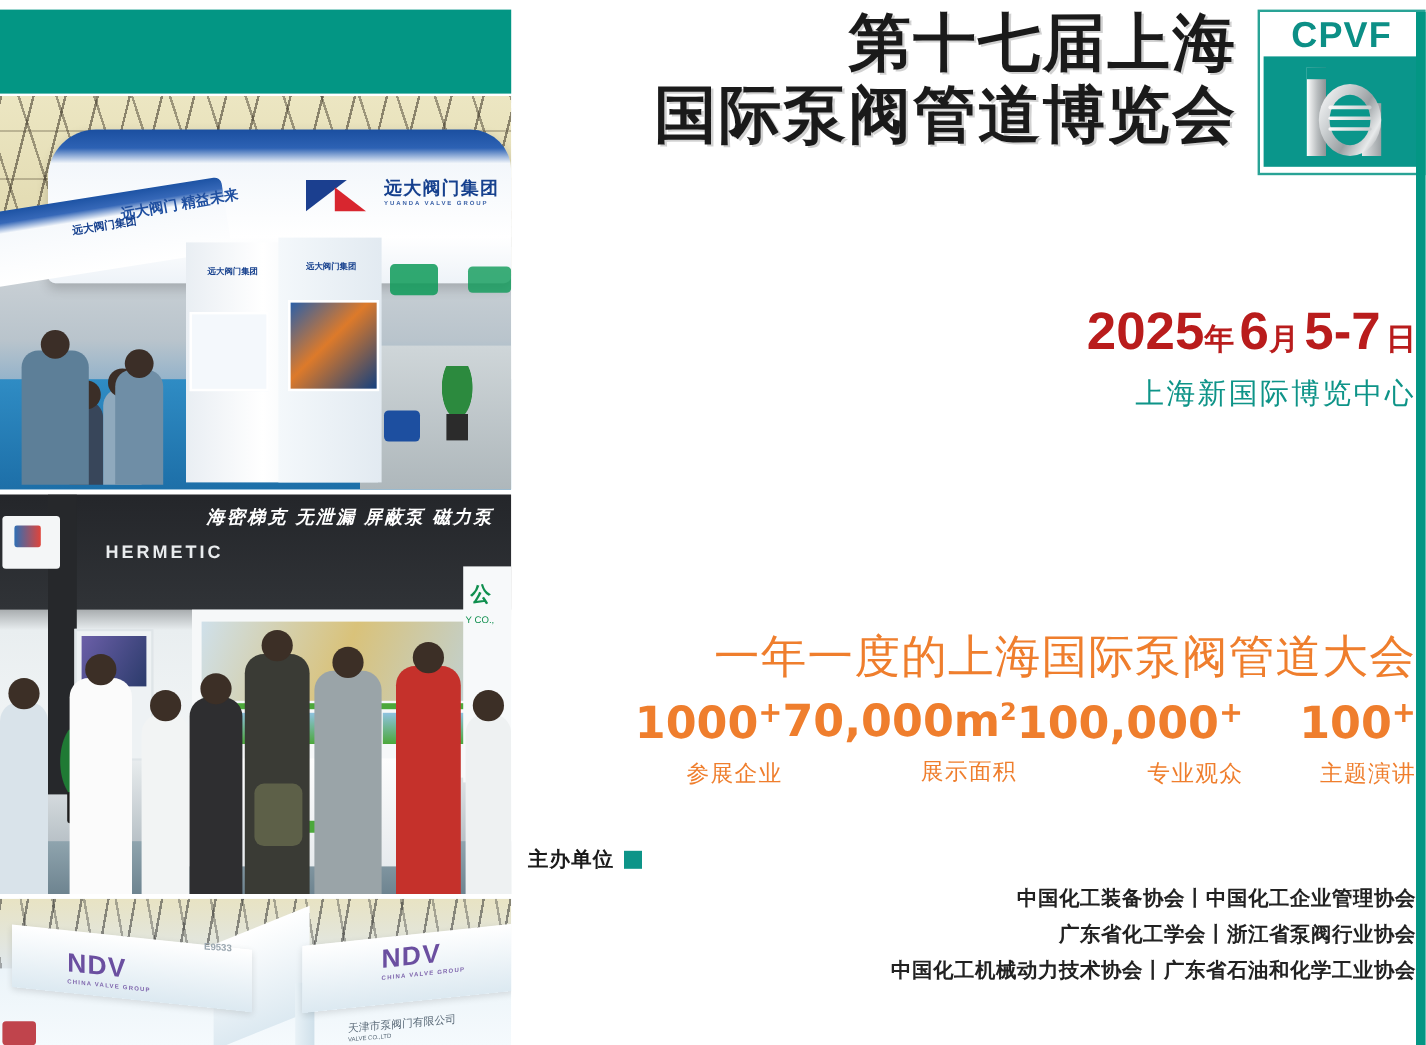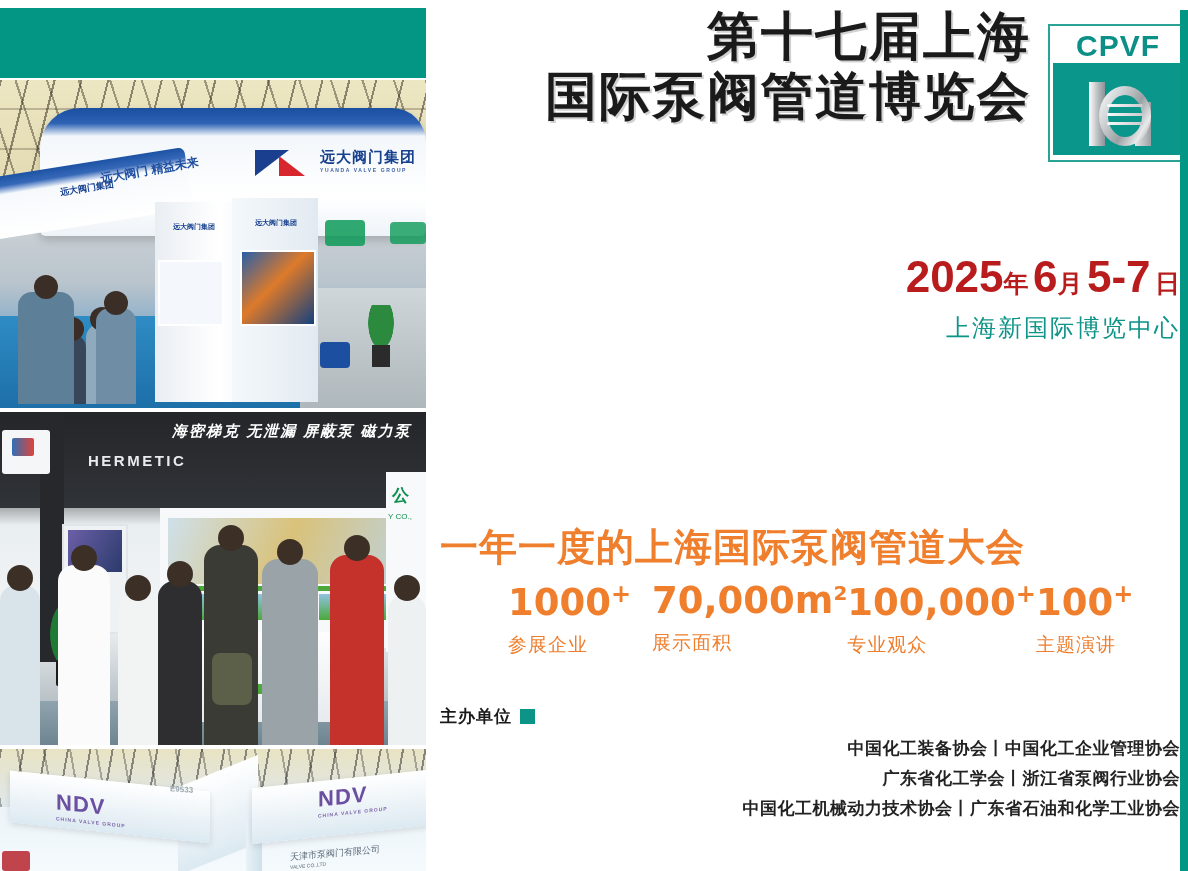--- a/index.html
+++ b/index.html
@@ -120,21 +120,21 @@
   .p3-red{position:absolute;left:2px;bottom:0;width:28px;height:20px;background:#c0444c;border-radius:3px;}
 
   
   .right-col{position:absolute;left:440px;top:0;width:748px;height:871px;}
   .cn-title{position:absolute;right:157px;top:6px;text-align:right;
      font-family:"DejaVu Sans","Liberation Sans",sans-serif;
      font-weight:bold;font-size:52px;line-height:1.16;color:#1a1a1a;letter-spacing:2px;
      text-shadow:2px 2px 0 rgba(0,0,0,.18);white-space:nowrap;}
 
   
-  .logo{position:absolute;right:0;top:24px;width:140px;height:138px;background:#fff;
+  .logo{position:absolute;right:0;top:8px;width:140px;height:138px;background:#fff;
      border:2px solid #29a396;box-sizing:border-box;padding:3px;}
   .logo-text{height:34px;line-height:34px;text-align:center;color:#0c8f86;
      font-size:30px;font-weight:bold;letter-spacing:1px;font-family:"Liberation Sans",sans-serif;}
   .logo-sq{position:relative;height:92px;background:#0a968b;overflow:hidden;}
   .logo-mark{position:absolute;left:50%;top:50%;transform:translate(-50%,-50%);width:66px;height:74px;}
   .logo-b-stem{position:absolute;left:4px;top:0;width:16px;height:74px;
      background:linear-gradient(90deg,#fefefe,#b9bdbf 55%,#8d9294);}
   .logo-b-stem:after{content:"";position:absolute;left:0;top:0;width:16px;height:10px;background:#0a968b;}
   .logo-ball{position:absolute;left:14px;top:14px;width:52px;height:60px;border-radius:50%;
      background:linear-gradient(120deg,#ffffff 0%,#cfd3d5 30%,#9aa0a3 58%,#e8eaeb 80%,#7f8588 100%);}
@@ -152,26 +152,26 @@
      font-size:25px;font-weight:bold;color:#1a1a1a;letter-spacing:-.2px;white-space:nowrap;}
   .en-title sup{font-size:14px;vertical-align:super;}
 
   .date-line{position:absolute;left:0;top:252px;width:740px;text-align:right;
      color:#b91c1c;white-space:nowrap;}
   .date-line .big{font-size:44px;font-weight:bold;letter-spacing:0px;}
   .date-line .sm{font-size:25px;font-weight:bold;}
   .venue{position:absolute;left:0;top:312px;width:740px;text-align:right;
      color:#0e9488;font-size:24px;letter-spacing:2px;}
 
-  .slogan{position:absolute;left:0;top:522px;width:740px;
-     color:#ef7e2d;font-size:38px;font-weight:bold;letter-spacing:1px;white-space:nowrap;
+  .slogan{position:absolute;left:0;top:522px;width:740px;text-align:right;
+     color:#ef7e2d;font-size:38px;font-weight:normal;letter-spacing:1px;white-space:nowrap;
      font-family:"DejaVu Sans","Liberation Sans",sans-serif;}
 
   .stats{position:absolute;left:68px;top:582px;width:672px;display:flex;justify-content:space-between;align-items:flex-start;}
-  .stat{text-align:left;flex:1;}
+  .stat{text-align:right;flex:1;}
   .stat .num{color:#ef7e2d;font-size:37px;font-weight:bold;line-height:1.05;white-space:nowrap;
      font-family:"DejaVu Sans","Liberation Sans",sans-serif;}
   .stat .num sup{font-size:20px;vertical-align:super;}
   .stat .num .plus{font-size:24px;vertical-align:super;}
   .stat .lbl{color:#ef7e2d;font-size:19px;margin-top:9px;letter-spacing:1px;white-space:nowrap;}
 
   .org-head{position:absolute;left:0;top:705px;width:740px;text-align:left;
      font-size:17px;font-weight:bold;color:#1a1a1a;letter-spacing:1px;}
   .org-head .sq{display:inline-block;width:15px;height:15px;background:#0d9488;
      margin-left:8px;vertical-align:-2px;}

